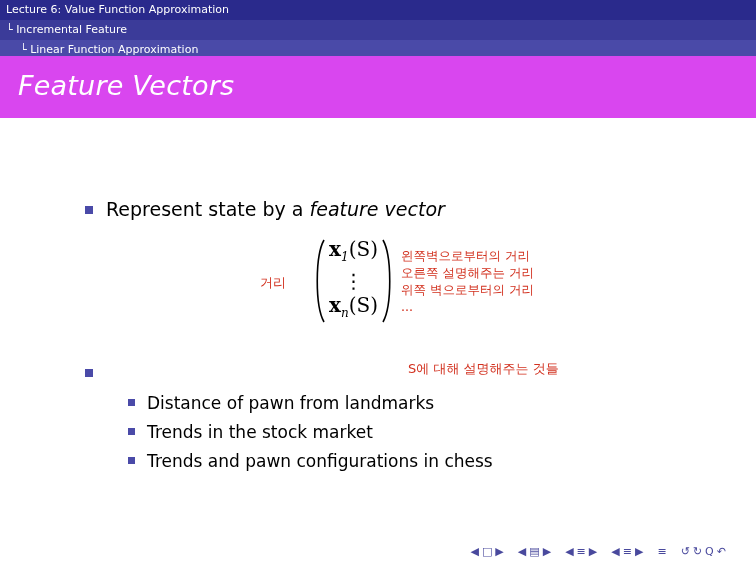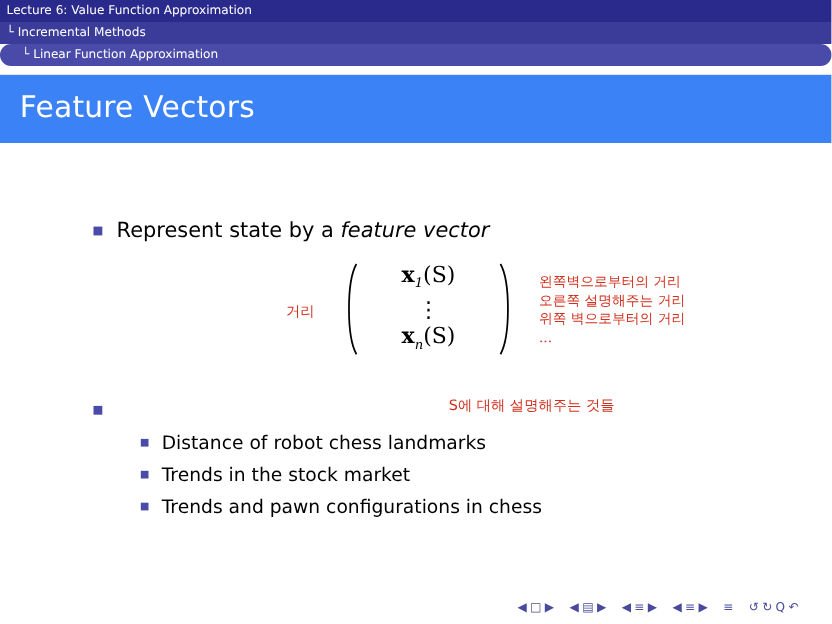--- a/index.html
+++ b/index.html
@@ -40,39 +40,39 @@
   }
   .nav-row1 {
     top: 20px;
     background: #3b3b99;
     padding-left: 6px;
   }
   .nav-row2 {
     top: 40px;
     background: #4a4aa8;
     padding-left: 6px;
-    border-radius: 10px;
   }
   .tree-branch {
     display: inline-block;
     font-family: "DejaVu Sans Mono", monospace;
     font-size: 11px;
     color: #ffffff;
     opacity: 0.95;
   }
   .indent1 { padding-left: 14px; }
 
   
   .title-band {
     position: absolute;
-    top: 68px;
+    top: 56px;
     left: 0;
     width: 756px;
     height: 62px;
-    background: #3b82f6;
+    background: #d946ef;
+    font-style: italic;
   }
   .title-text {
     position: absolute;
     left: 18px;
     top: 14px;
     color: #ffffff;
     font-size: 27px;
     font-family: "DejaVu Sans", sans-serif;
     letter-spacing: 0.2px;
   }
@@ -148,21 +148,20 @@
     font-family: "DejaVu Serif", serif;
     margin-right: 6px;
   }
   .lhs .bold-x {
     font-weight: bold;
   }
   .matrix {
     display: flex;
     align-items: stretch;
     font-size: 20px;
-    gap: 36px;
   }
   .paren {
     font-size: 20px;
     line-height: 1;
     display: flex;
     align-items: center;
   }
   .paren svg { display: block; }
   .matrix-col {
     display: flex;
@@ -184,21 +183,21 @@
   }
   .vdots {
     font-size: 20px;
     line-height: 22px;
     letter-spacing: 0;
   }
   .anno-right {
     color: #d2301e;
     font-size: 12.5px;
     line-height: 17px;
-    margin-left: 21px;
+    margin-left: 4px;
     align-self: center;
   }
   .anno-bottom {
     position: absolute;
     top: 238px;
     left: 408px;
     color: #d2301e;
     font-size: 13px;
   }
 
@@ -234,21 +233,21 @@
 <body>
 
 <div class="slide">
 
   <div class="navbar nav-row0">
     <span>Lecture 6:  Value Function Approximation</span>
   </div>
 
   <div class="navbar nav-row1">
     <span class="tree-branch">└</span>
-    <span>Incremental Methods</span>
+    <span>Incremental Feature</span>
   </div>
 
   <div class="navbar nav-row2">
     <span class="indent1"></span>
     <span class="tree-branch">└</span>
     <span>Linear Function Approximation</span>
   </div>
 
   <div class="title-band">
     <div class="title-text">Feature Vectors</div>
@@ -293,21 +292,21 @@
 
     <div class="anno-bottom">S에 대해 설명해주는 것들</div>
 
     <div class="bullet-row" id="bullet-example">
       <div class="bullet-sq"></div>
     </div>
 
     <div class="bullet-row" id="sub-list" style="display:block;">
       <div class="sub-item">
         <div class="bullet-sq small"></div>
-        <div class="bullet-text sub">Distance of robot chess landmarks</div>
+        <div class="bullet-text sub">Distance of pawn from landmarks</div>
       </div>
       <div class="sub-item">
         <div class="bullet-sq small"></div>
         <div class="bullet-text sub">Trends in the stock market</div>
       </div>
       <div class="sub-item">
         <div class="bullet-sq small"></div>
         <div class="bullet-text sub">Trends and pawn configurations in chess</div>
       </div>
     </div>

